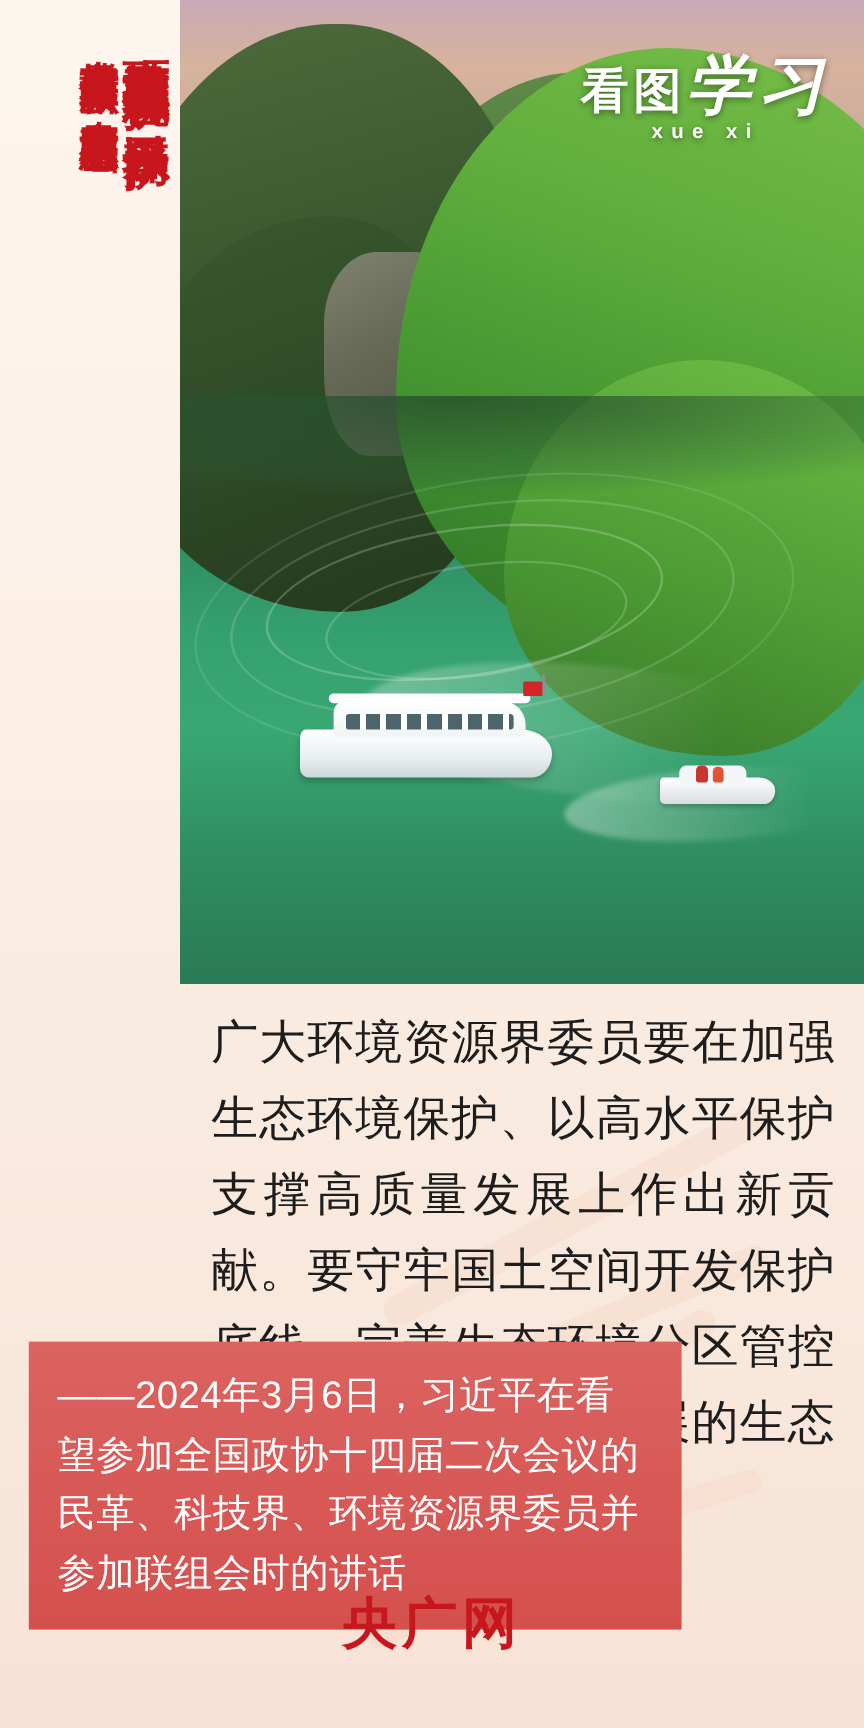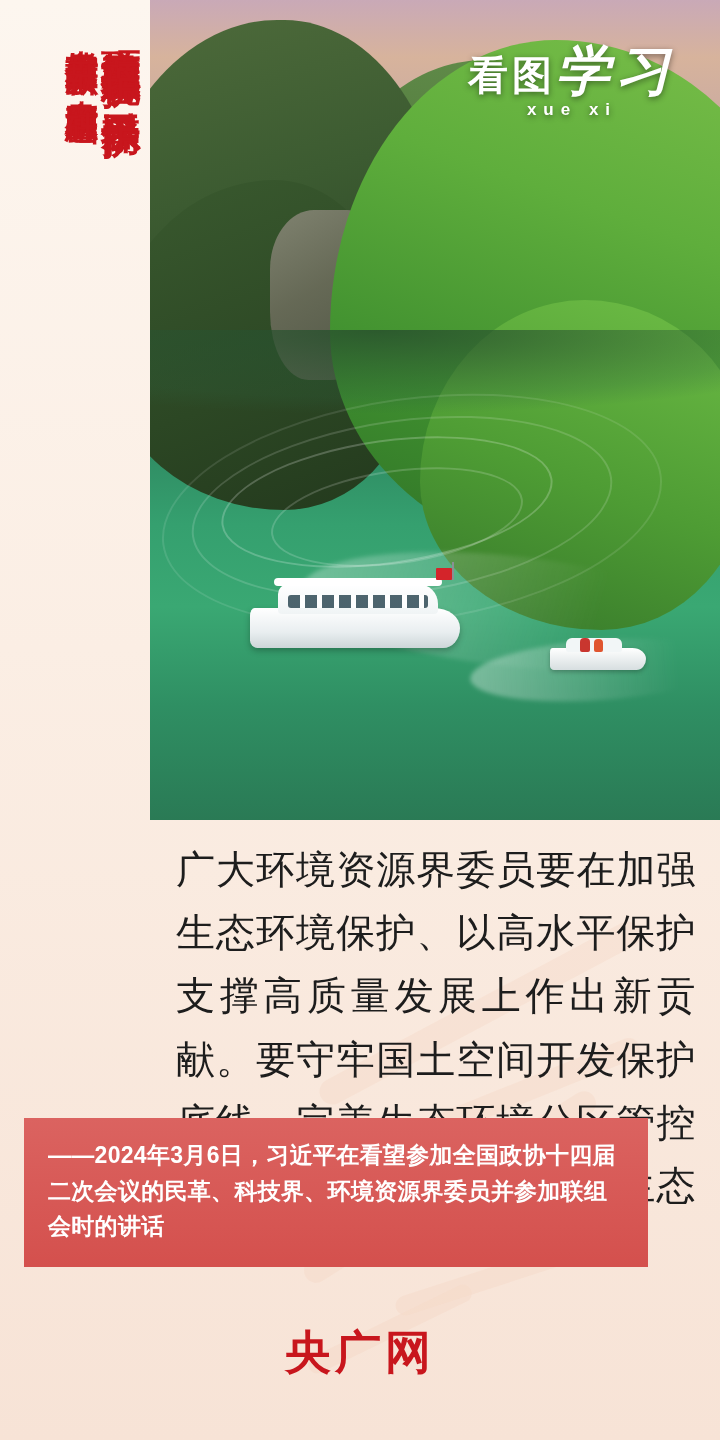--- a/index.html
+++ b/index.html
@@ -260,21 +260,21 @@
     position: absolute;
     left: 44px; bottom: 20px;
     width: 9px; height: 13px;
     background: #e0552f;
     border-radius: 4px 4px 2px 2px;
   }
 
   
   .brand {
     position: absolute;
-    right: 44px;
+    right: 28px;
     top: 44px;
     text-align: center;
     z-index: 4;
     color: #ffffff;
     text-shadow: 0 2px 6px rgba(0,0,0,.45);
   }
   .brand .line1 {
     font-family: "Liberation Serif", "DejaVu Serif", serif;
     font-weight: bold;
     font-size: 40px;
@@ -306,31 +306,30 @@
     color: #1d1d1d;
     letter-spacing: 0.5px;
     text-align: justify;
   }
 
   
   .source-box {
     position: absolute;
     left: 24px;
     top: 1118px;
-    width: 624px;
+    width: 544px;
     background: #d9605c;
     background: linear-gradient(180deg, #db6360 0%, #d4504d 100%);
     padding: 20px 24px 22px 24px;
     box-sizing: border-box;
     color: #ffffff;
     font-family: "Liberation Sans", sans-serif;
-    font-size: 23px;
+    font-size: 32px;
     line-height: 1.55;
     letter-spacing: .3px;
-    font-weight: bold;
   }
 
   
   .footer {
     position: absolute;
     left: 0;
     right: 0;
     top: 1330px;
     display: flex;
     justify-content: center;

